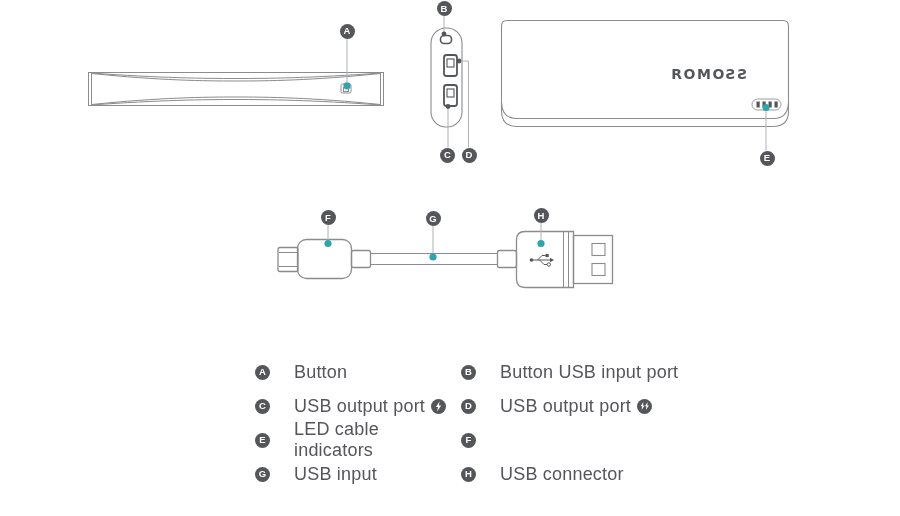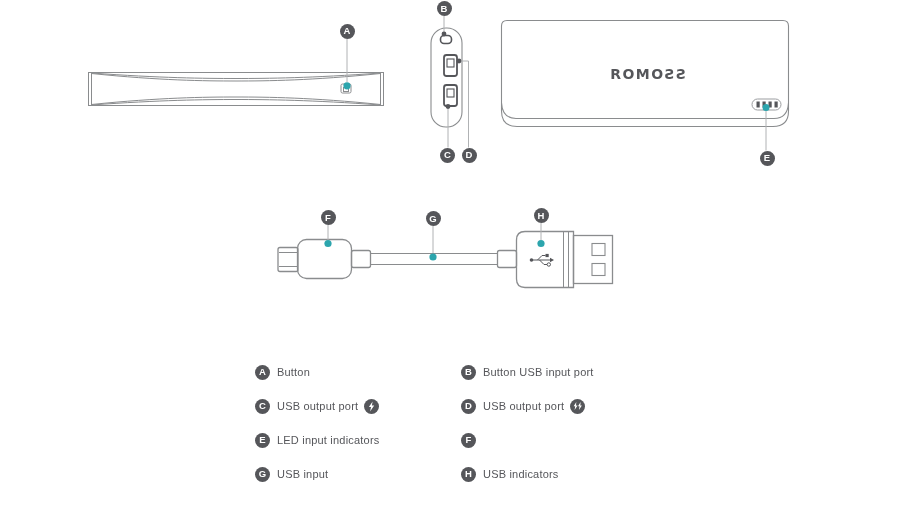--- a/index.html
+++ b/index.html
@@ -4,29 +4,29 @@
 <style>
   html,body{margin:0;padding:0;background:#fff;}
   .stage{position:relative;width:900px;height:516px;background:#fff;overflow:hidden;
          font-family:"Liberation Sans",sans-serif;}
   svg{display:block;}
   #diagram-svg{position:absolute;left:0;top:0;}
   .callout{position:absolute;width:15px;height:15px;border-radius:50%;background:#55565A;
            color:#fff;display:flex;align-items:center;justify-content:center;
            font-size:9.5px;font-weight:bold;line-height:1;}
   .brand-logo{position:absolute;left:549px;top:64px;width:200px;height:20px;line-height:20px;
-              text-align:center;font-family:"DejaVu Sans",sans-serif;font-weight:bold;
+              text-align:right;font-family:"DejaVu Sans",sans-serif;font-weight:bold;
               font-size:14px;letter-spacing:1.5px;color:#55565A;}
   .legend{position:absolute;left:255px;top:355px;display:grid;
           grid-template-columns:206px auto;grid-auto-rows:34px;}
   .legend-item{display:flex;align-items:center;}
   .badge{flex:0 0 auto;width:15px;height:15px;border-radius:50%;background:#55565A;color:#fff;
          display:inline-flex;align-items:center;justify-content:center;
          font-size:9.5px;font-weight:bold;line-height:1;}
-  .legend-label{margin-left:7px;font-size:11px;color:#55565A;letter-spacing:0.2px;}
+  .legend-label{margin-left:24px;font-size:18px;color:#55565A;letter-spacing:0.2px;}
   .bolt-icon{margin-left:6px;flex:0 0 auto;}
 </style>
 </head>
 <body>
 
 <div class="stage">
 
   <svg id="diagram-svg" width="900" height="345" viewBox="0 0 900 345">
 
     <g fill="none" stroke="#8A8C8E" stroke-width="1">
@@ -158,31 +158,31 @@
       <span class="legend-label">USB output port</span>
       <svg class="bolt-icon" width="15" height="15" viewBox="0 0 15 15">
         <circle cx="7.5" cy="7.5" r="7.5" fill="#55565A"></circle>
         <path d="M6.3,3.1 L3.7,7.3 H5.2 L4.6,10.9 L7.6,6.4 H6 Z" fill="#fff"></path>
         <path d="M10.6,3.1 L8,7.3 H9.5 L8.9,10.9 L11.9,6.4 H10.3 Z" fill="#fff"></path>
       </svg>
     </div>
 
     <div class="legend-item">
       <span class="badge">E</span>
-      <span class="legend-label">LED input indicators</span>
+      <span class="legend-label">LED cable indicators</span>
     </div>
 
     <div class="legend-item">
       <span class="badge">F</span>
     </div>
 
     <div class="legend-item">
       <span class="badge">G</span>
       <span class="legend-label">USB input</span>
     </div>
 
     <div class="legend-item">
       <span class="badge">H</span>
-      <span class="legend-label">USB indicators</span>
+      <span class="legend-label">USB connector</span>
     </div>
 
   </div>
 </div>
 
 </body></html>

